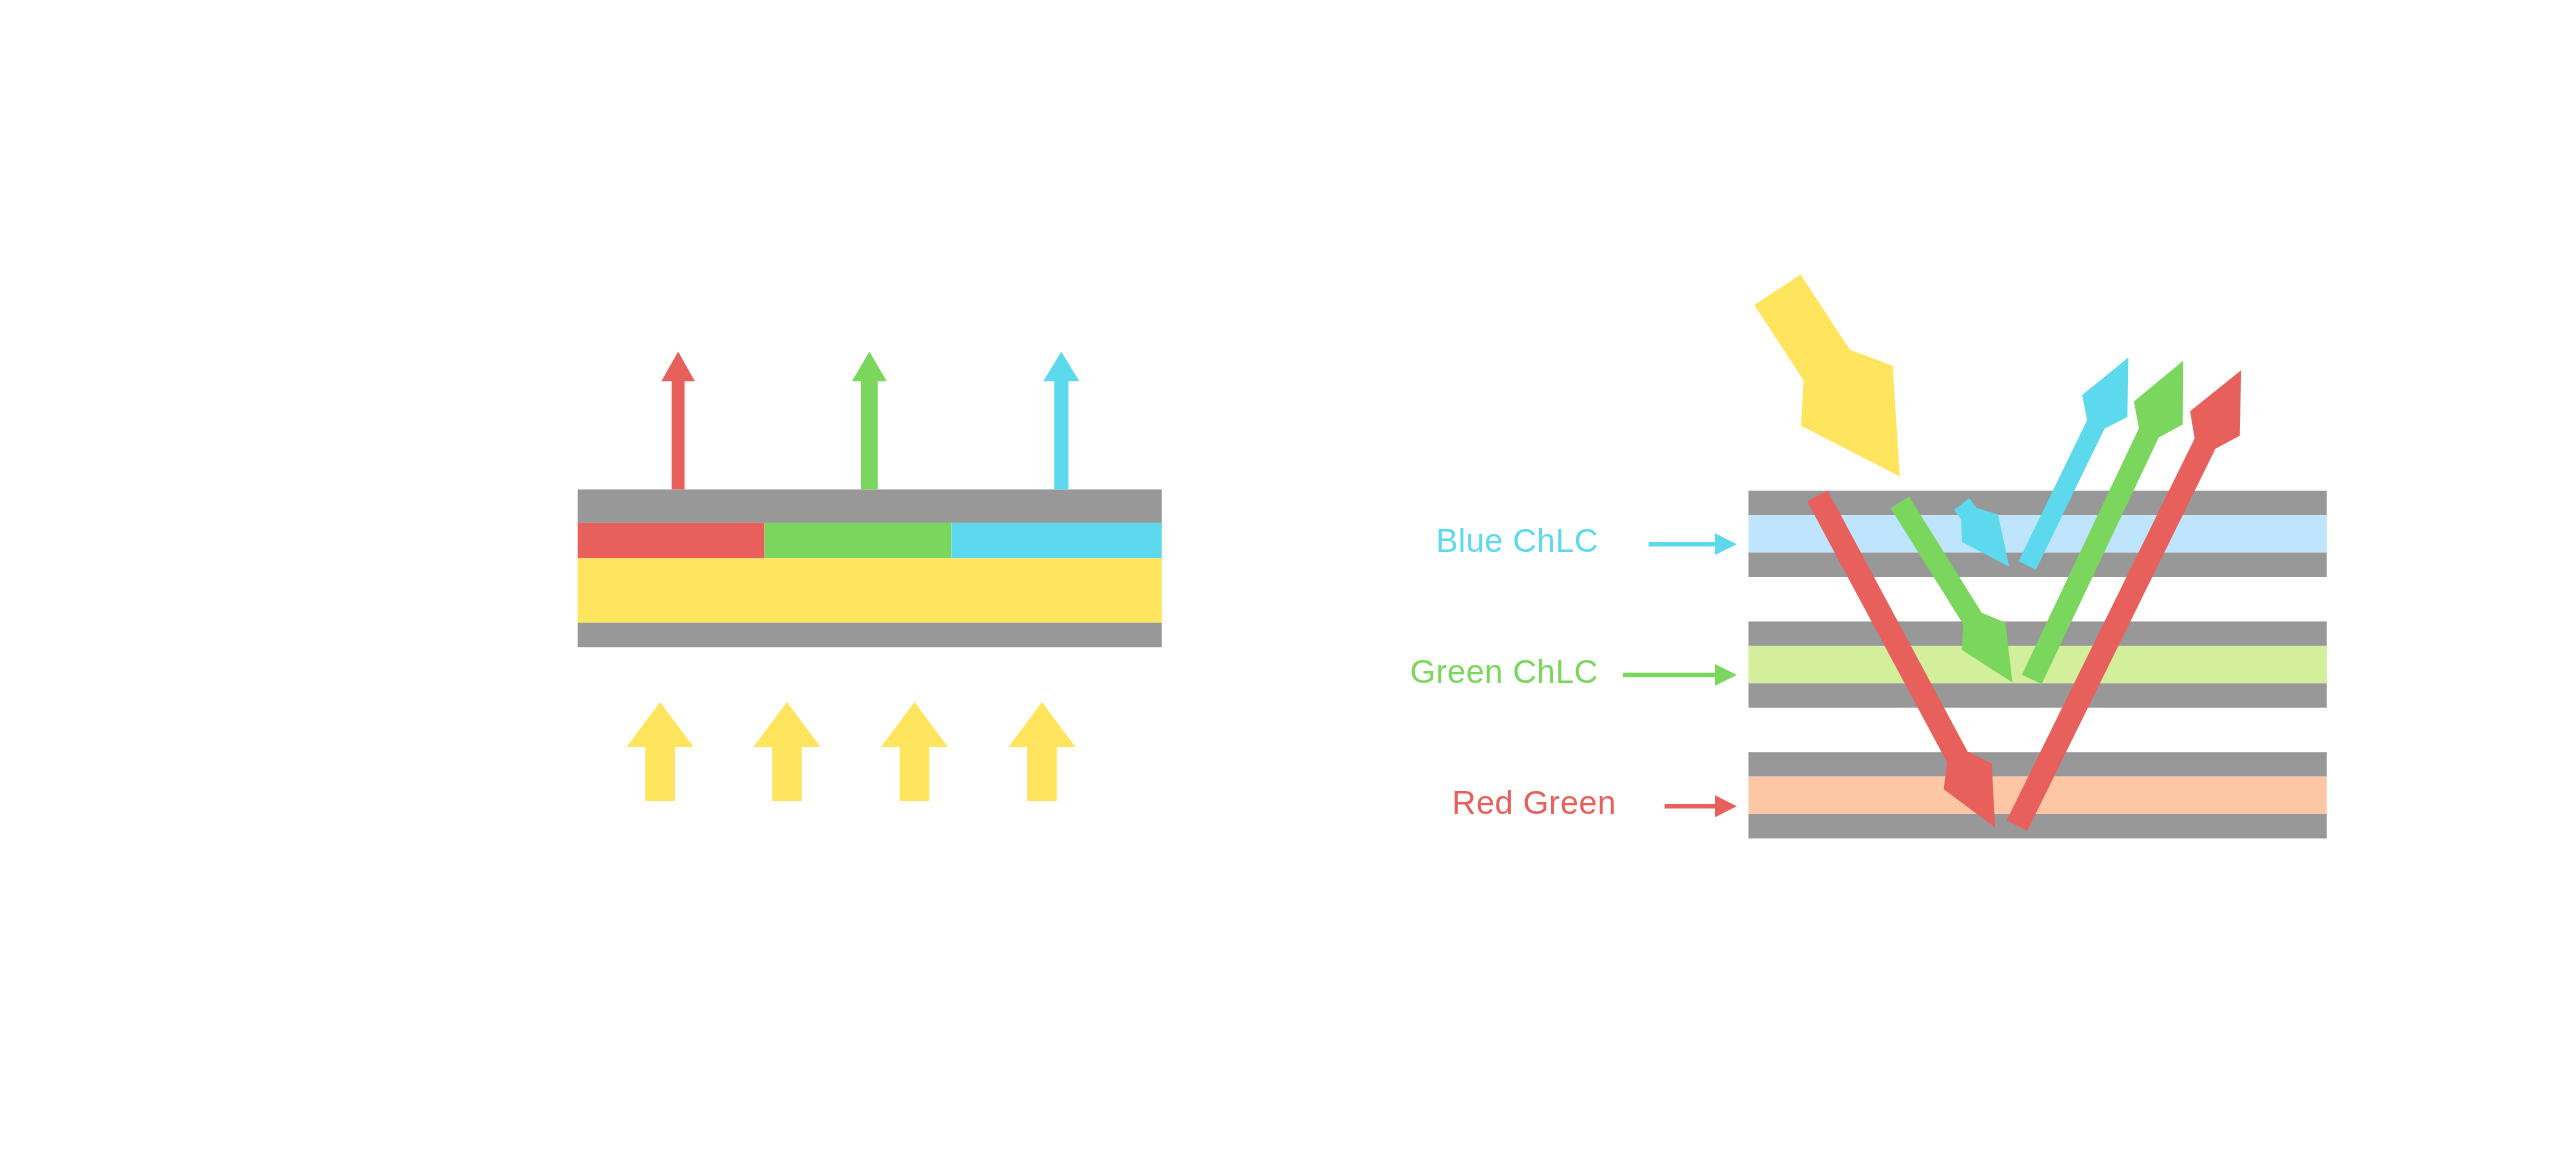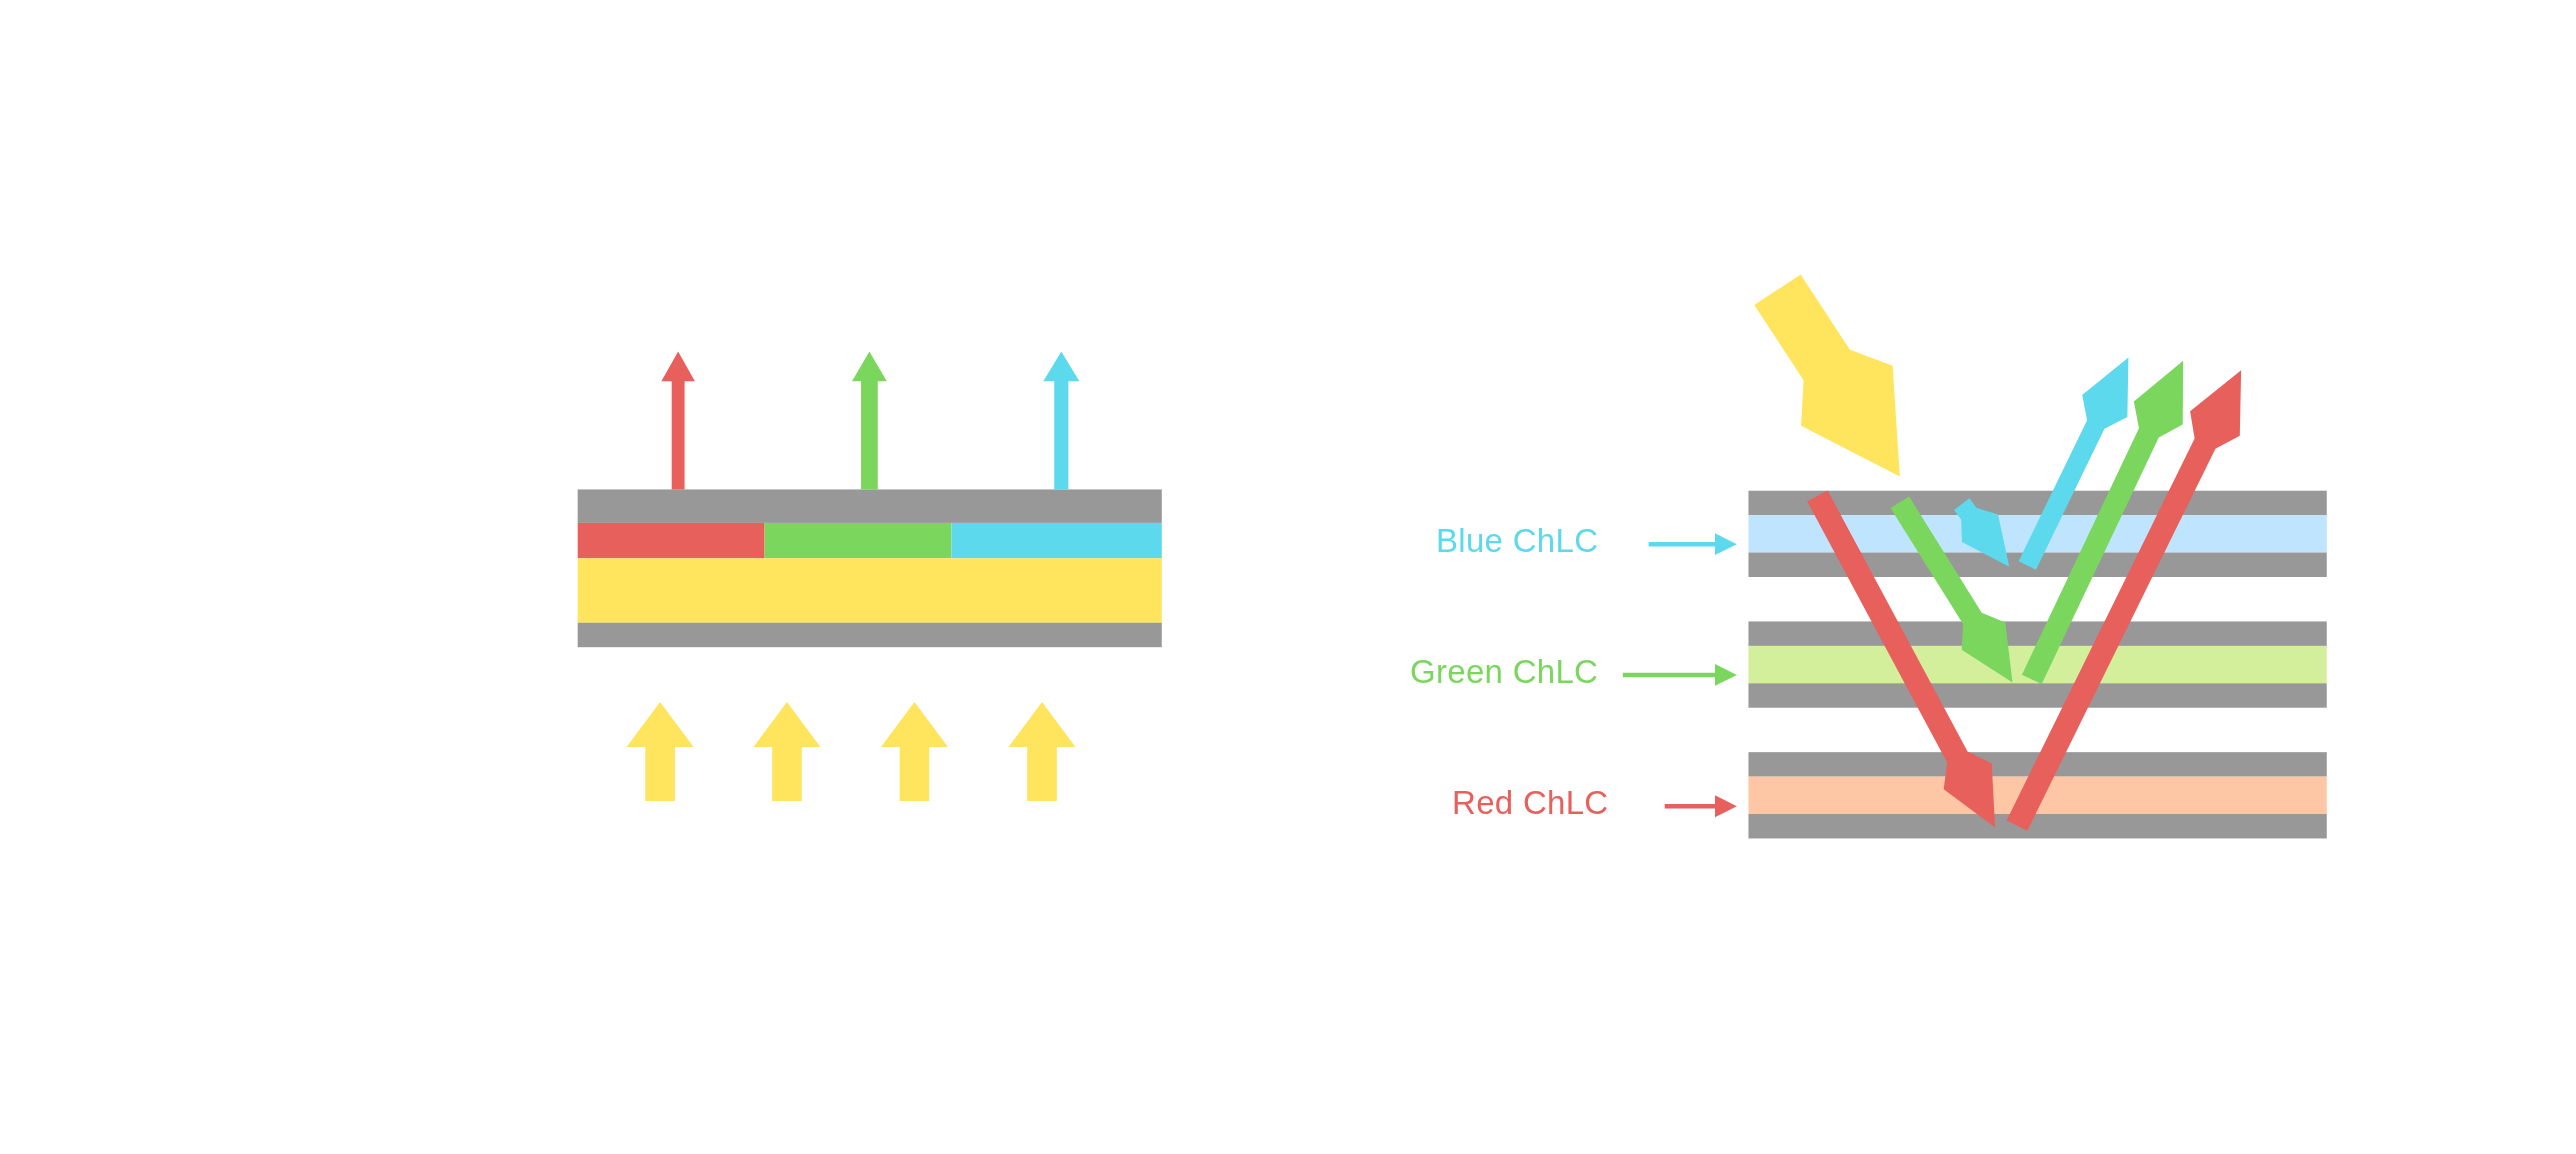--- a/index.html
+++ b/index.html
@@ -56,16 +56,16 @@
       <polygon points="2560,848.5 2671,848.5 2671,841.5 2560,841.5" fill="#5cd9ec"></polygon>
       <polygon points="2697,845 2663,828 2663,862" fill="#5cd9ec"></polygon>
       <polygon points="2520,1051.5 2671,1051.5 2671,1044.5 2520,1044.5" fill="#7bd65e"></polygon>
       <polygon points="2697,1048 2663,1031 2663,1065" fill="#7bd65e"></polygon>
       <polygon points="2585,1255.5 2671,1255.5 2671,1248.5 2585,1248.5" fill="#e8605c"></polygon>
       <polygon points="2697,1252 2663,1235 2663,1269" fill="#e8605c"></polygon>
     </svg>
 
   <div class="lbl" id="lbl-blue" style="color: rgb(92, 217, 236); left: 1436px; top: 524px;">Blue ChLC</div>
   <div class="lbl" id="lbl-green" style="color: rgb(123, 214, 94); left: 1410px; top: 655px; text-align: right;">Green ChLC</div>
-  <div class="lbl" id="lbl-red" style="color: rgb(232, 96, 92); left: 1452px; top: 786px;">Red ChLC</div>
+  <div class="lbl" id="lbl-red" style="color: rgb(232, 96, 92); left: 1452px; top: 786px;">Red Green</div>
 
 </div>
 
 
 </body></html>

